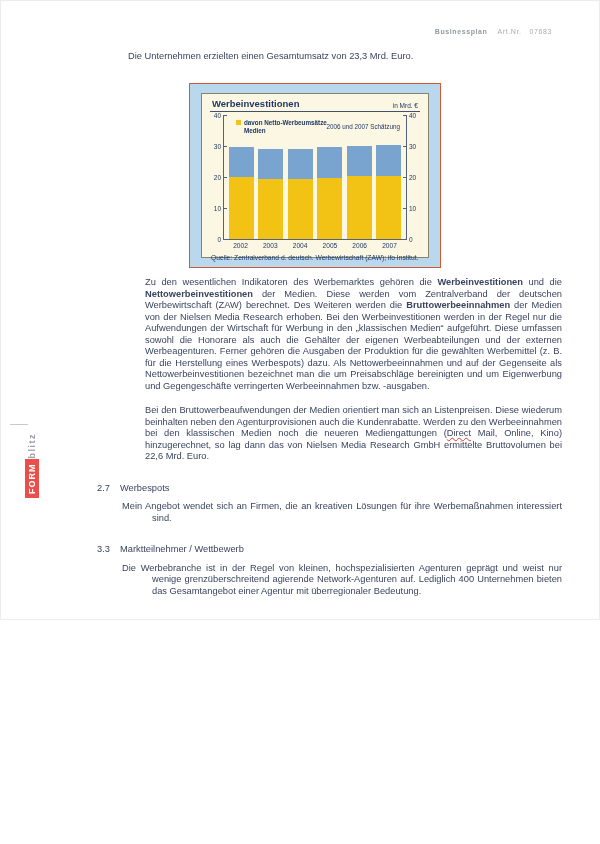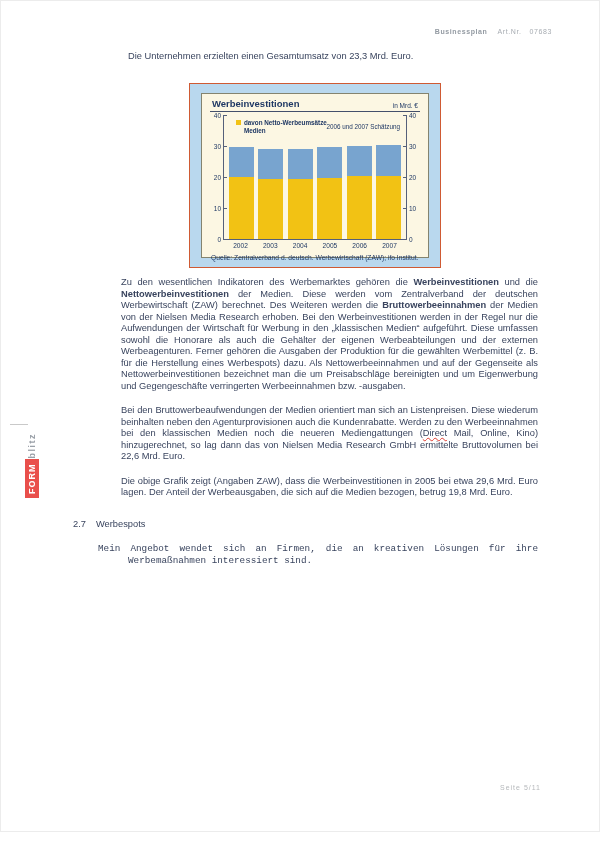--- a/index.html
+++ b/index.html
@@ -1,16 +1,16 @@
 <!DOCTYPE html>
 <html><head>
 <meta charset="utf-8">
 <style>
   html,body{margin:0;padding:0;background:#ffffff;}
-  .page{position:relative;width:600px;height:832px;background:#fff;overflow:hidden;
+  .page{position:relative;width:600px;height:620px;background:#fff;overflow:hidden;
         font-family:"Liberation Sans",sans-serif;color:#39445e;
         box-shadow:inset 0 0 0 1px #ececec;}
   
   .doc-header{position:absolute;top:28px;right:48px;width:240px;text-align:right;
         font-size:7px;letter-spacing:.6px;color:#a7acb2;white-space:nowrap;}
   .doc-header .doc-type{font-weight:bold;color:#939aa2;margin-right:10px;}
   .doc-header .art-label{margin-right:8px;}
   
   .intro{position:absolute;left:128px;top:51px;width:420px;font-size:9.3px;}
   
@@ -35,30 +35,30 @@
   .bar-group{width:25px;display:flex;flex-direction:column;justify-content:flex-end;height:100%;}
   .bar-seg{width:100%;}
   .legend{position:absolute;left:12px;top:4px;width:96px;font-size:6.3px;font-weight:bold;
         color:#1f3864;line-height:7.5px;padding-left:8px;}
   .legend-swatch{position:absolute;left:0;top:1px;width:5px;height:5px;}
   .annotation{position:absolute;right:6px;top:8px;font-size:6.3px;color:#1f3864;}
   .xlabels{display:flex;justify-content:space-between;padding:0 5px;margin:2px 13px 0 13px;}
   .xlabel{width:25px;text-align:center;font-size:6.6px;color:#1f3864;}
   .chart-source{margin-top:5px;font-size:6.7px;color:#1f3864;padding-left:1px;}
   
-  .content{position:absolute;left:73px;top:277px;width:465px;font-size:9.3px;line-height:11.5px;}
+  .content{position:absolute;left:97px;top:277px;width:465px;font-size:9.3px;line-height:11.5px;}
   .para{margin:0 0 13px 48px;width:417px;text-align:justify;}
   .para .b{font-weight:bold;}
   .misspell{text-decoration:underline;text-decoration-style:wavy;text-decoration-color:#e03c31;
         text-decoration-thickness:1px;text-underline-offset:1px;}
   .section-head{display:flex;margin:20px 0 0 0;font-size:9.3px;}
   .section-num{width:23px;flex:0 0 23px;}
   .section-title{flex:1;}
-  .section-body{margin:13px 0 0 25px;width:440px;text-align:justify;
-        padding-left:30px;text-indent:-30px;box-sizing:border-box;font-family:Liberation Mono, monospace;}
+  .section-body{margin:7px 0 0 25px;width:440px;text-align:justify;
+        padding-left:30px;text-indent:-30px;box-sizing:border-box;}
   
   .fold-mark{position:absolute;left:10px;top:424px;width:18px;height:1px;background:#c9c9c9;}
   .side-logo{position:absolute;left:-5px;top:453px;width:74px;height:16px;
         transform:rotate(-90deg);display:flex;align-items:center;justify-content:flex-start;}
   .logo-form{font-size:9px;font-weight:bold;color:#ffffff;background:#e94f4b;
         padding:2px 4px;letter-spacing:1px;}
   .logo-blitz{font-size:9px;font-weight:bold;color:#9aa0a8;letter-spacing:1.5px;margin-left:1px;}
   
   .doc-footer{position:absolute;left:500px;top:784px;font-size:7px;letter-spacing:1px;
         color:#b5b8bb;white-space:nowrap;}
@@ -141,28 +141,32 @@
           <span class="xlabel">2006</span>
           <span class="xlabel">2007</span>
         </div>
       <div class="chart-source">Quelle: Zentralverband d. deutsch. Werbewirtschaft (ZAW); ifo Institut.</div>
     </div>
   </div>
 
   <div class="content">
     <p class="para"><span>Zu den wesentlichen Indikatoren des Werbemarktes gehören die </span><span class="b">Werbeinvestitionen</span><span> und die </span><span class="b">Nettowerbeinvestitionen</span><span> der Medien. Diese werden vom Zentralverband der deutschen Werbewirtschaft (ZAW) berechnet. Des Weiteren werden die </span><span class="b">Bruttowerbeeinnahmen</span><span> der Medien von der Nielsen Media Research erhoben. Bei den Werbeinvestitionen werden in der Regel nur die Aufwendungen der Wirtschaft für Werbung in den „klassischen Medien“ aufgeführt. Diese umfassen sowohl die Honorare als auch die Gehälter der eigenen Werbeabteilungen und der externen Werbeagenturen. Ferner gehören die Ausgaben der Produktion für die gewählten Werbemittel (z. B. für die Herstellung eines Werbespots) dazu. Als Nettowerbeeinnahmen und auf der Gegenseite als Nettowerbeinvestitionen bezeichnet man die um Preisabschläge bereinigten und um Eigenwerbung und Gegengeschäfte verringerten Werbeeinnahmen bzw. -ausgaben.</span></p>
     <p class="para"><span>Bei den Bruttowerbeaufwendungen der Medien orientiert man sich an Listenpreisen. Diese wiederum beinhalten neben den Agenturprovisionen auch die Kundenrabatte. Werden zu den Werbeeinnahmen bei den klassischen Medien noch die neueren Mediengattungen (</span><span class="misspell">Direct</span><span> Mail, Online, Kino) hinzugerechnet, so lag dann das von Nielsen Media Research GmbH ermittelte Bruttovolumen bei 22,6 Mrd. Euro.</span></p>
-    <p class="para">Die obige Grafik zeigt (Angaben ZAW), dass die Werbeinvestitionen in 2005 bei etwa 29,6 Mrd. Euro lagen. Der Anteil der Werbeausgaben, die sich auf die Medien bezogen, betrug 19,8 Mrd. Euro.</p>
 
     <div class="section-head">
       <span class="section-num">2.7</span>
       <span class="section-title">Werbespots</span>
     </div>
     <p class="section-body">Mein Angebot wendet sich an Firmen, die an kreativen Lösungen für ihre Werbemaßnahmen interessiert sind.</p>
 
+    <div class="section-head">
+      <span class="section-num">3.3</span>
+      <span class="section-title">Marktteilnehmer / Wettbewerb</span>
+    </div>
+    <p class="section-body">Die Werbebranche ist in der Regel von kleinen, hochspezialisierten Agenturen geprägt und weist nur wenige grenzüberschreitend agierende Network-Agenturen auf. Lediglich 400 Unternehmen bieten das Gesamtangebot einer Agentur mit überregionaler Bedeutung.</p>
   </div>
 
   <div class="fold-mark"></div>
 
   <div class="side-logo">
     <span class="logo-form">FORM</span>
     <span class="logo-blitz">blitz</span>
   </div>
 
   <div class="doc-footer">Seite 5/11</div>

